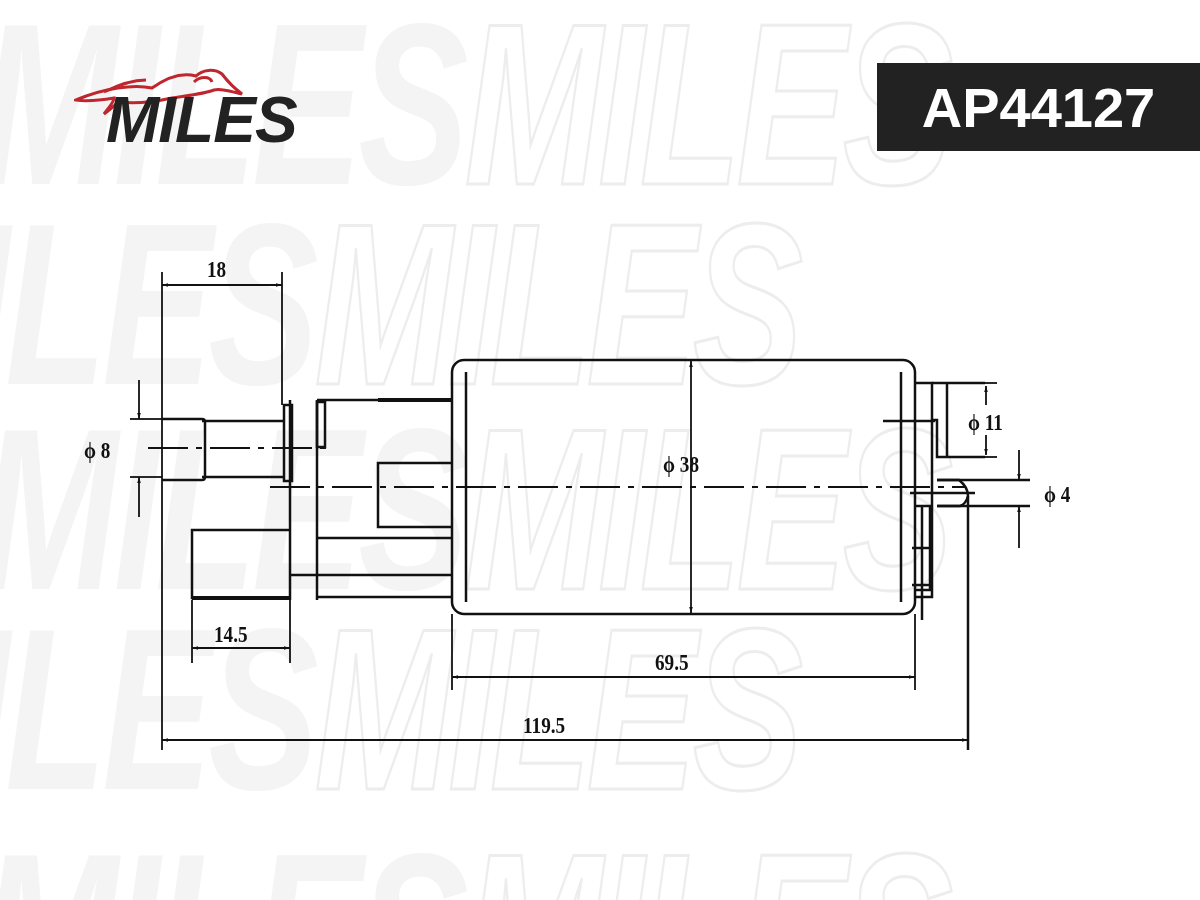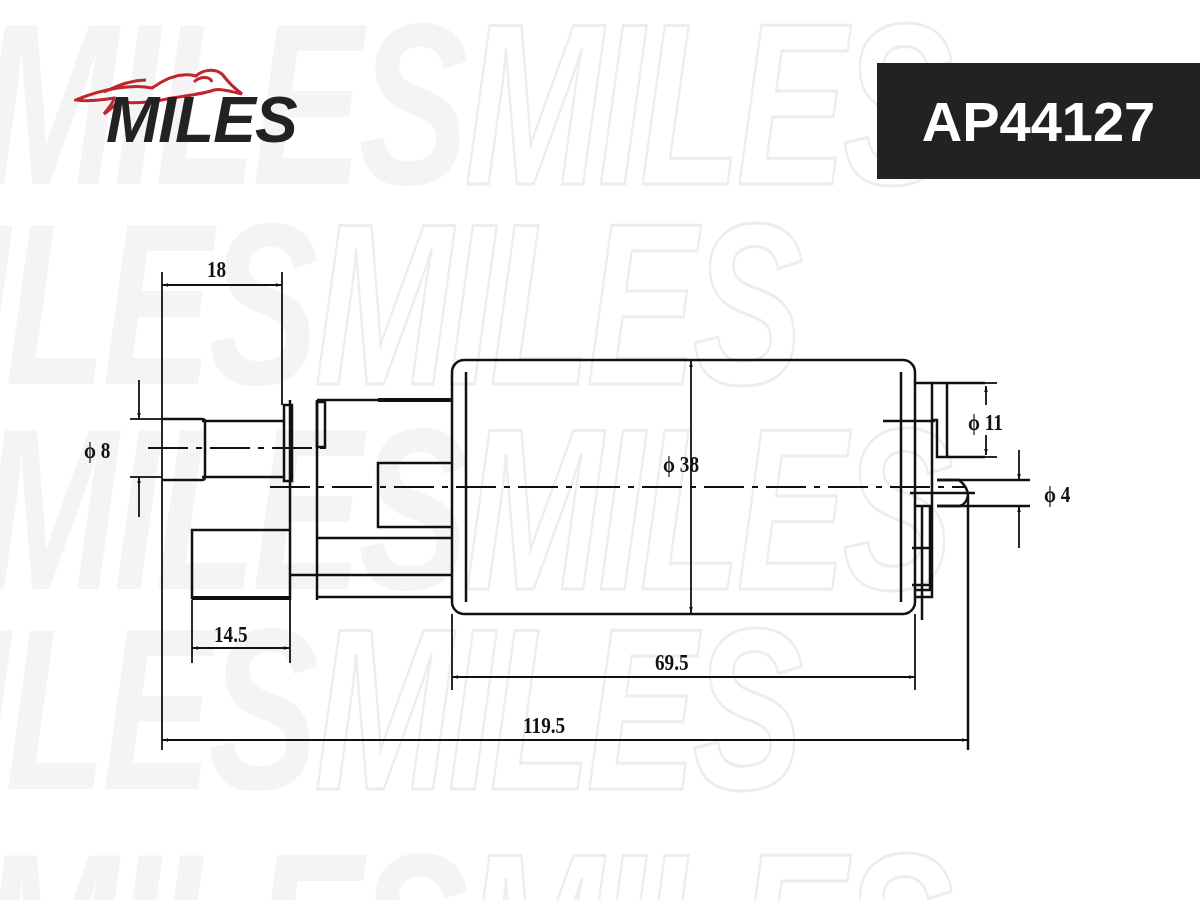--- a/index.html
+++ b/index.html
@@ -4,21 +4,21 @@
 <style>
   html, body { margin: 0; padding: 0; }
   body { width: 1200px; height: 900px; background: #ffffff; position: relative; overflow: hidden; font-family: "Liberation Sans", sans-serif; }
   .wm-layer { position: absolute; left: 0; top: 0; width: 1200px; height: 900px; z-index: 0; pointer-events: none; }
   .wm-row { position: absolute; left: 0; white-space: nowrap; font-family: "Liberation Sans", sans-serif; font-weight: bold; font-style: italic; font-size: 230px; line-height: 1; letter-spacing: -6px; transform: scaleX(0.72); transform-origin: left top; }
   .wm-fill { color: #f4f4f4; }
   .wm-out { color: transparent; -webkit-text-stroke: 3px #ededed; }
   .logo { position: absolute; left: 74px; top: 58px; width: 280px; height: 110px; z-index: 2; }
   .logo-text { position: absolute; left: 32px; top: 30px; font-family: "Liberation Sans", sans-serif; font-weight: bold; font-style: italic; font-size: 64px; color: #222222; letter-spacing: -1px; line-height: 1; }
   .logo-svg { position: absolute; left: 0; top: 0; }
-  .part-box { position: absolute; left: 877px; top: 63px; width: 323px; height: 116px; background: #222222; z-index: 2; display: flex; align-items: center; justify-content: center; }
+  .part-box { position: absolute; left: 877px; top: 63px; width: 323px; height: 88px; background: #222222; z-index: 2; display: flex; align-items: center; justify-content: center; }
   .part-number { color: #ffffff; font-family: "Liberation Sans", sans-serif; font-weight: bold; font-size: 56px; letter-spacing: 0px; }
   .drawing { position: absolute; left: 0; top: 0; z-index: 1; }
   .dim { position: absolute; z-index: 3; font-family: "Liberation Serif", serif; font-weight: bold; font-size: 24px; color: #111111; transform: scaleX(0.8); transform-origin: left top; line-height: 1; }
 </style>
 </head>
 <body>
 
 <div class="wm-layer">
   <div class="wm-row wm-fill" style="top:-10px; left:-20px;">MILES<span class="wm-out">MILES</span></div>
   <div class="wm-row wm-fill" style="top:190px; left:-170px;">MILES<span class="wm-out">MILES</span></div>

